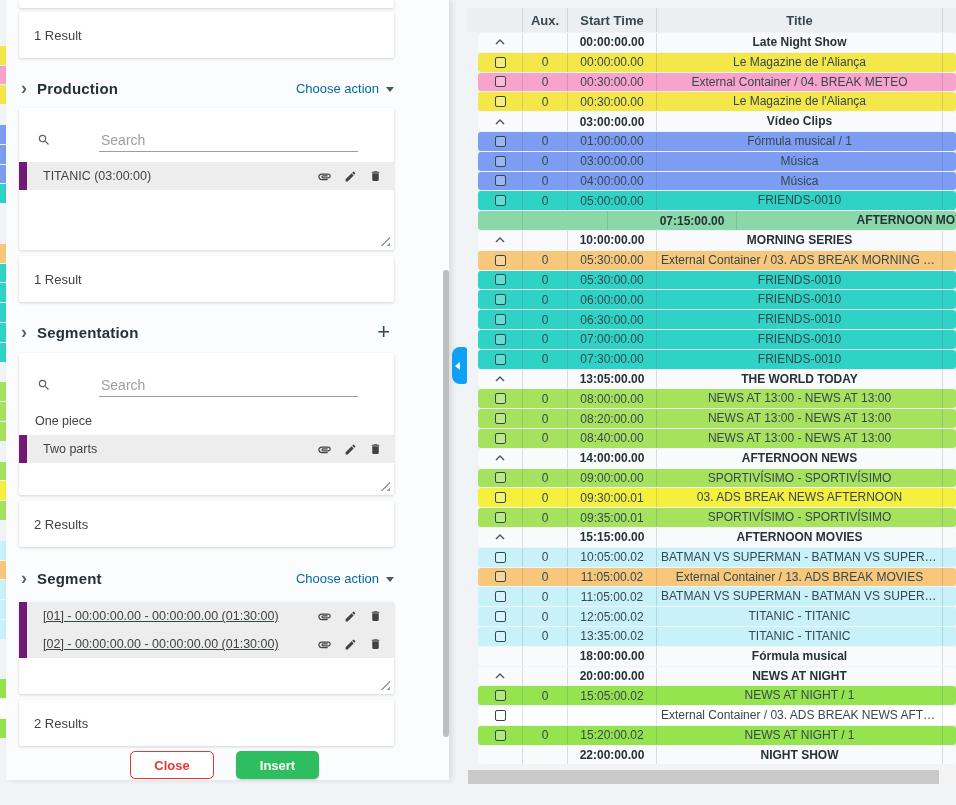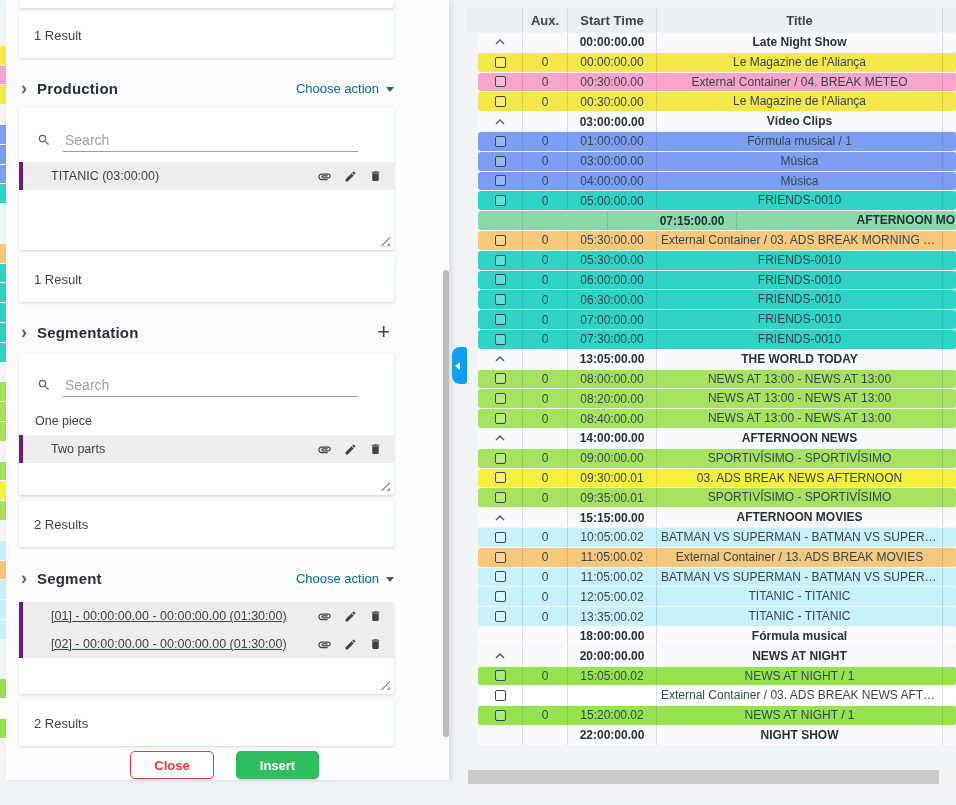--- a/index.html
+++ b/index.html
@@ -32,31 +32,31 @@
   }
   .chev { color:#616161; font-size:18px; line-height:1; margin-right:10px; margin-left:2px; font-weight:bold; }
   .sectitle { font-weight:bold; color:#263238; letter-spacing:.2px; flex:0 0 auto; }
   .secaction { margin-left:auto; display:flex; align-items:center; gap:7px;
     background:none; border:none; font-family:inherit; font-size:13px; color:#0369a1; cursor:pointer; padding:0; }
   .dcaret { width:0; height:0; border-left:4px solid transparent; border-right:4px solid transparent;
     border-top:5px solid #455A64; margin-top:2px; }
   .plusbtn { margin-left:auto; margin-right:4px; background:none; border:none; font-size:22px; font-weight:normal;
     color:#37474F; line-height:1; cursor:pointer; padding:0; }
 
-  .searchrow { display:flex; align-items:flex-end; padding:14px 36px 0 18px; height:44px; }
+  .searchrow { display:flex; align-items:flex-end; padding:14px 36px 0 18px; height:44px;gap:36px; }
   .searchrow svg { flex:0 0 auto; margin-bottom:5px; }
   .searchrow input {
     flex:1; margin-left:12px; border:none; border-bottom:1px solid #9E9E9E; outline:none;
     font-family:inherit; font-size:14px; color:#424242; background:transparent; padding:3px 2px;
   }
   .searchrow input::placeholder { color:#9E9E9E; }
 
   .pitems { margin-top:10px; }
   .pitem { height:28px; display:flex; align-items:center; padding:0 12px 0 16px; font-size:12.5px; color:#424242; }
-  .pitem.sel { background:#EDEDED; border-left:4px solid #701a75; padding-left:28px; }
+  .pitem.sel { background:#EDEDED; border-left:8px solid #701a75; padding-left:16px; }
   .plabel { flex:1 1 auto; white-space:nowrap; overflow:hidden; text-overflow:ellipsis; }
   .rowicons { display:flex; align-items:center; gap:12px; margin-left:8px; }
   .rowicons svg { display:block; cursor:pointer; }
 
   .grip {
     position:absolute; right:4px; bottom:4px; width:10px; height:10px;
     background:repeating-linear-gradient(135deg, transparent 0 3px, #9E9E9E 3px 4.5px);
     clip-path:polygon(100% 0, 100% 100%, 0 100%);
   }
 
@@ -364,20 +364,31 @@
       <div class="cell c-title">FRIENDS-0010</div>
       <div class="cell c-extra"></div>
     </div>
     <div class="prow pgroup" style="background: rgb(138, 216, 169); gap: 40px;">
       <div class="cell c-cb"></div>
       <div class="cell c-aux"></div>
       <div class="cell c-time">07:15:00.00</div>
       <div class="cell c-title">AFTERNOON MOVIES</div>
       <div class="cell c-extra"></div>
     </div>
+    <div class="prow pgroup" style="background: rgb(248, 250, 251);">
+      <div class="cell c-cb">
+        <svg width="10" height="6" viewBox="0 0 10 6" fill="none">
+          <path d="M1 5 L5 1 L9 5" stroke="#455A64" stroke-width="1.4"></path>
+        </svg>
+      </div>
+      <div class="cell c-aux"></div>
+      <div class="cell c-time">10:00:00.00</div>
+      <div class="cell c-title">MORNING SERIES</div>
+      <div class="cell c-extra"></div>
+    </div>
     <div class="prow" style="background: rgb(247, 199, 123);">
       <div class="cell c-cb">
         <span class="cbx"></span>
       </div>
       <div class="cell c-aux">0</div>
       <div class="cell c-time">05:30:00.00</div>
       <div class="cell c-title">External Container / 03. ADS BREAK MORNING SE...</div>
       <div class="cell c-extra"></div>
     </div>
     <div class="prow" style="background: rgb(46, 211, 197);">

